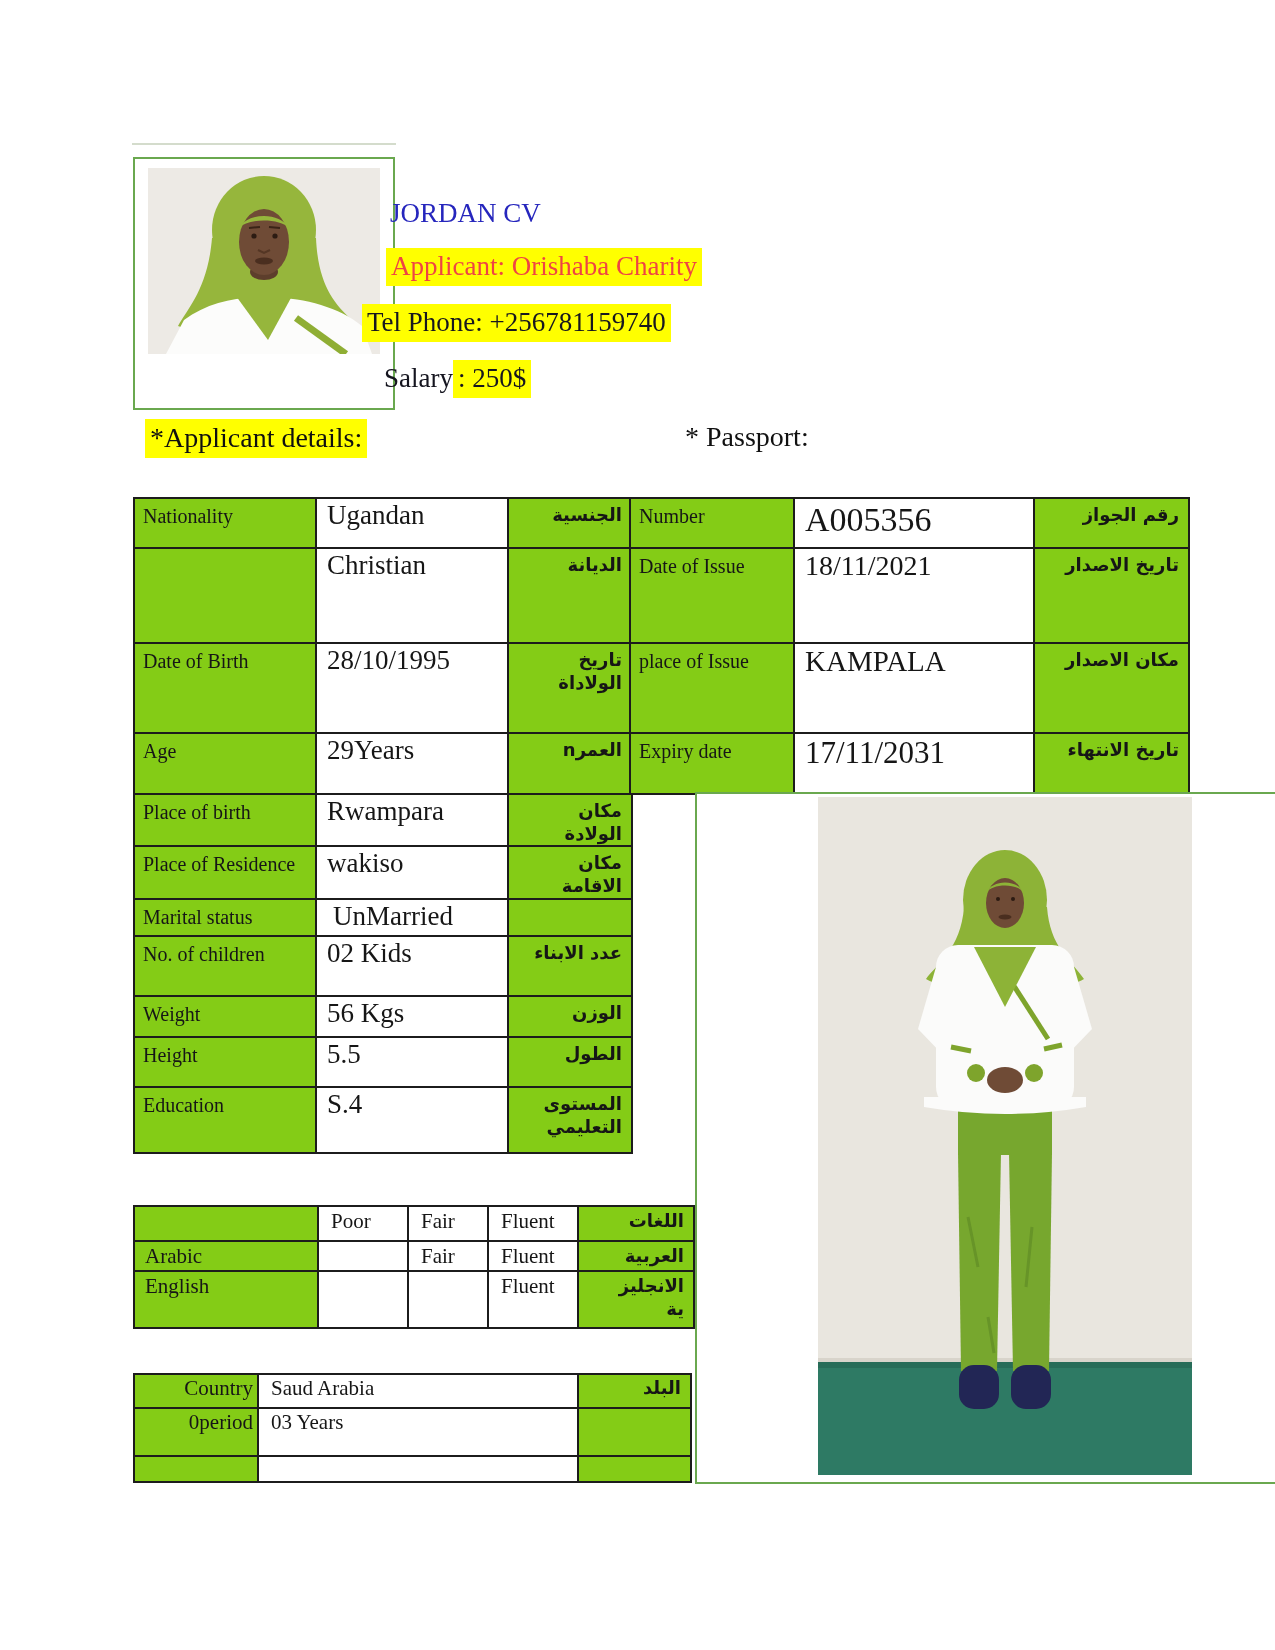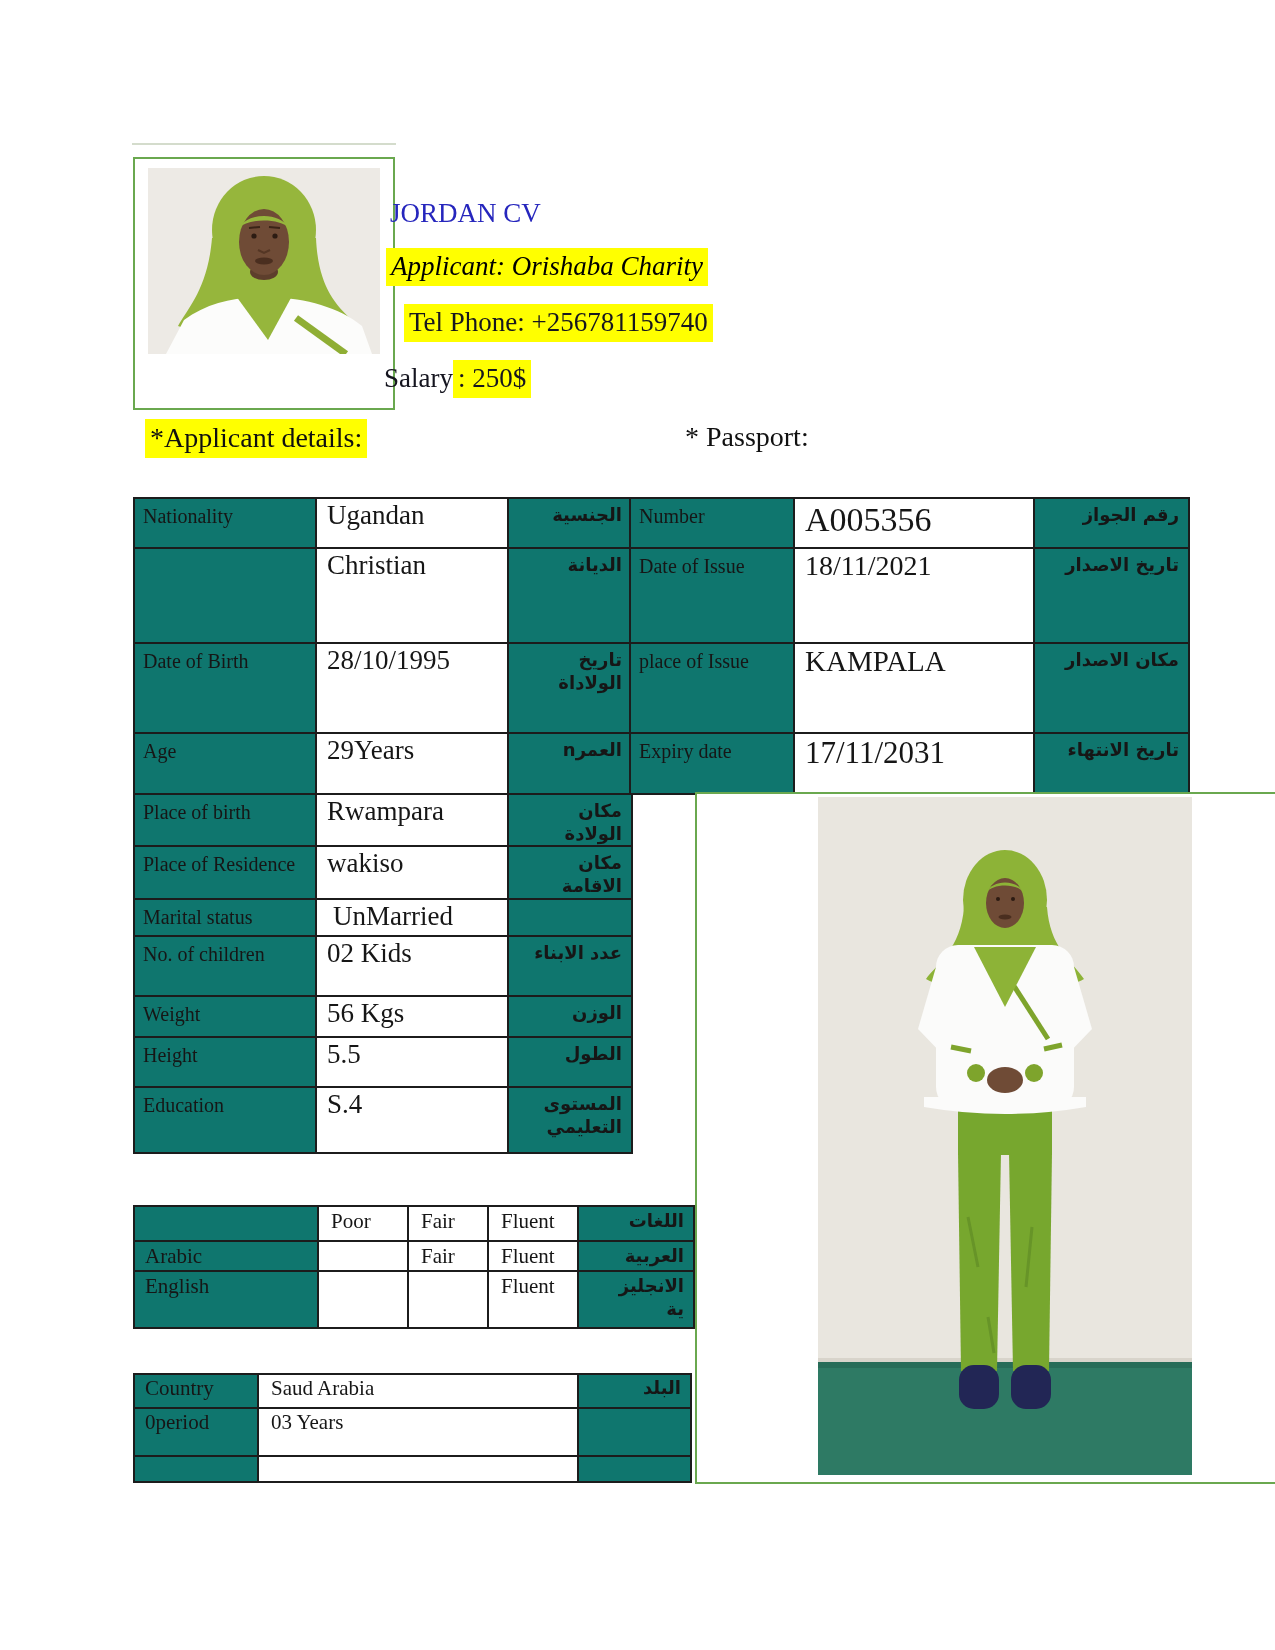--- a/index.html
+++ b/index.html
@@ -7,47 +7,47 @@
         font-family:"Liberation Serif","DejaVu Serif",serif;color:#161616;}
 
   
   .thin-line{position:absolute;left:132px;top:143px;width:264px;height:2px;background:#d4dccc;}
   .portrait-frame{position:absolute;left:133px;top:157px;width:258px;height:249px;
                   border:2px solid #6aa84f;background:#ffffff;}
   .portrait-frame svg{position:absolute;left:13px;top:9px;}
   .h-title{position:absolute;left:390px;top:198px;font-size:27px;color:#2626bd;}
   .h-line{position:absolute;font-size:27px;}
   .hl{background:#ffff00;padding:3px 5px 4px 5px;display:inline-block;}
-  .hl-applicant{left:386px;top:248px;color:#000000;font-style:italic;}
-  .hl-tel{left:404px;top:304px;color:#17171f;}
+  .hl-applicant{left:386px;top:248px;color:#ef4444;}
+  .hl-tel{left:362px;top:304px;color:#17171f;}
   .salary-line{left:384px;top:360px;color:#15151f;}
   .heading{position:absolute;font-size:28px;color:#101010;border-radius:19px;}
   .heading-applicant{left:145px;top:419px;}
   .heading-passport{left:685px;top:421px;}
 
   
   table{border-collapse:collapse;position:absolute;table-layout:fixed;}
   td{border:2px solid #1c1c1c;vertical-align:top;overflow:hidden;}
-  .gray{background:#0f766e;}
+  .gray{background:#84cc16;}
   .lbl{font-size:20px;padding:6px 4px 0 8px;line-height:1.15;}
   .val{font-size:27px;padding:2px 4px 0 10px;line-height:1.1;}
   .val-big{font-size:31px;}
   .ar{font-family:"DejaVu Sans",sans-serif;font-weight:bold;font-size:18px;
       text-align:right;direction:rtl;padding:5px 9px 0 12px;line-height:1.25;white-space:pre-line;}
 
   .details-table{left:133px;top:497px;width:498px;}
   .passport-table{left:629px;top:497px;width:559px;}
 
   
   .lt .name{font-size:21px;padding:2px 20px 0 10px;}
   .lt .lv{font-size:21px;padding:2px 4px 0 12px;}
   .lt .ar{font-size:18px;padding-top:3px;}
   .languages-table{left:133px;top:1205px;width:560px;}
   .country-table{left:133px;top:1373px;width:557px;}
-  .ct .name{font-size:21px;padding:1px 4px 0 10px;}
+  .ct .name{font-size:21px;padding:1px 4px 0 10px;text-align:right;}
   .ct .cv{font-size:21px;padding:1px 4px 0 12px;}
   .ct .ar{padding-top:2px;margin-top:28px;}
 
   
   .fullbody-frame{position:absolute;left:695px;top:792px;width:584px;height:688px;
                   border:2px solid #6aa84f;background:#ffffff;}
   .fullbody-frame svg{position:absolute;left:121px;top:3px;}
 </style>
 </head>
 <body>

